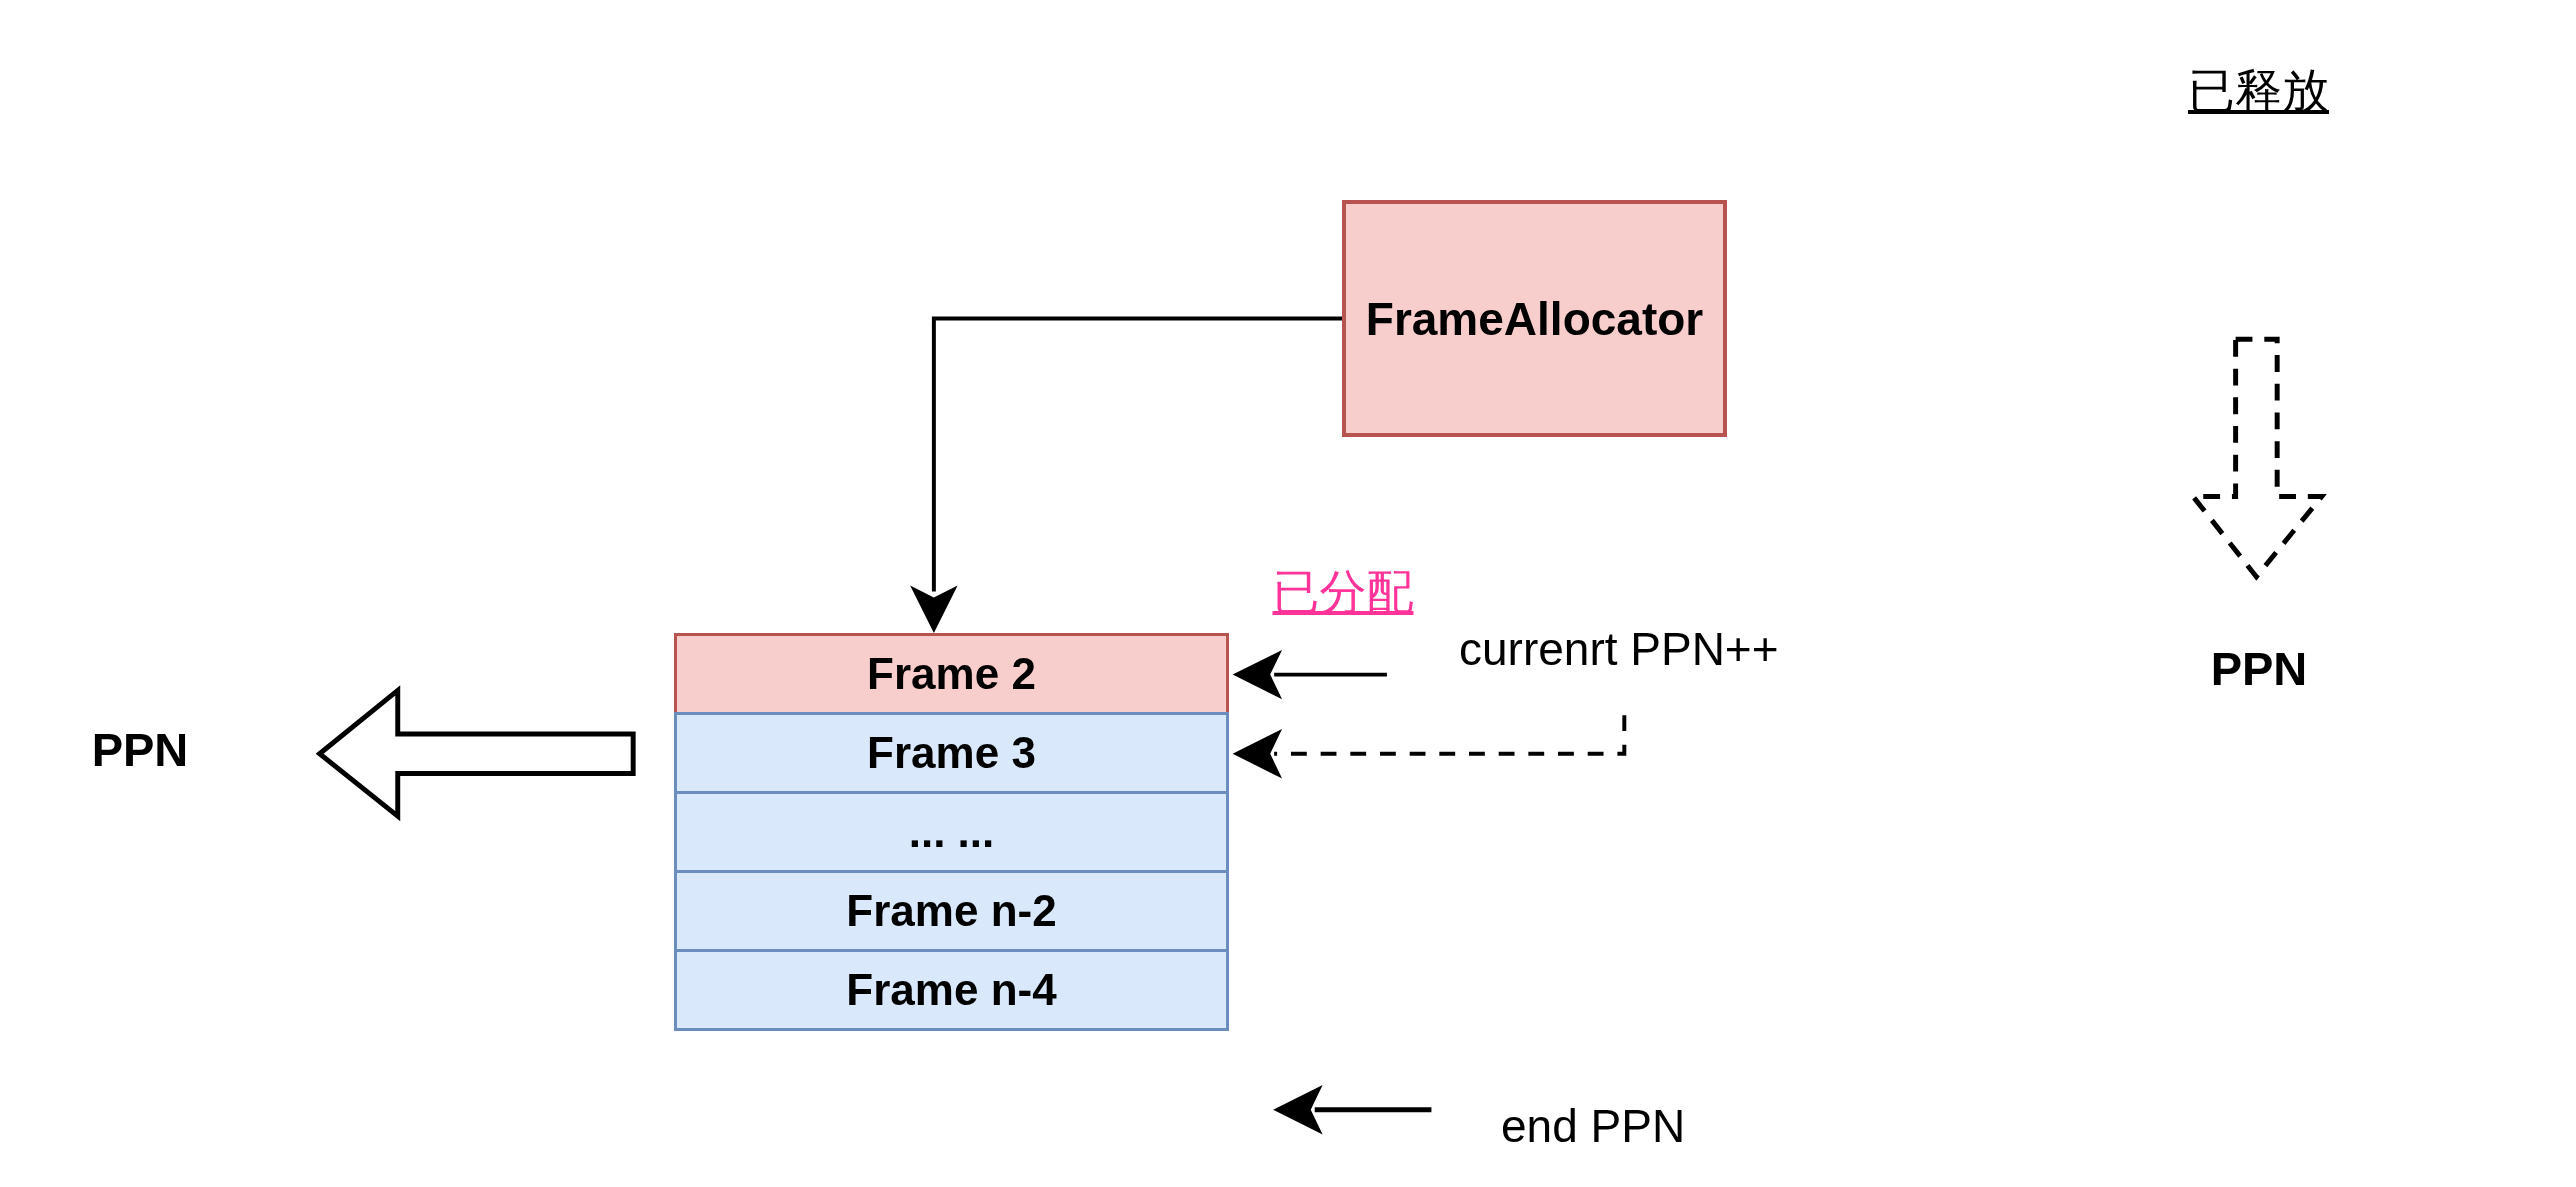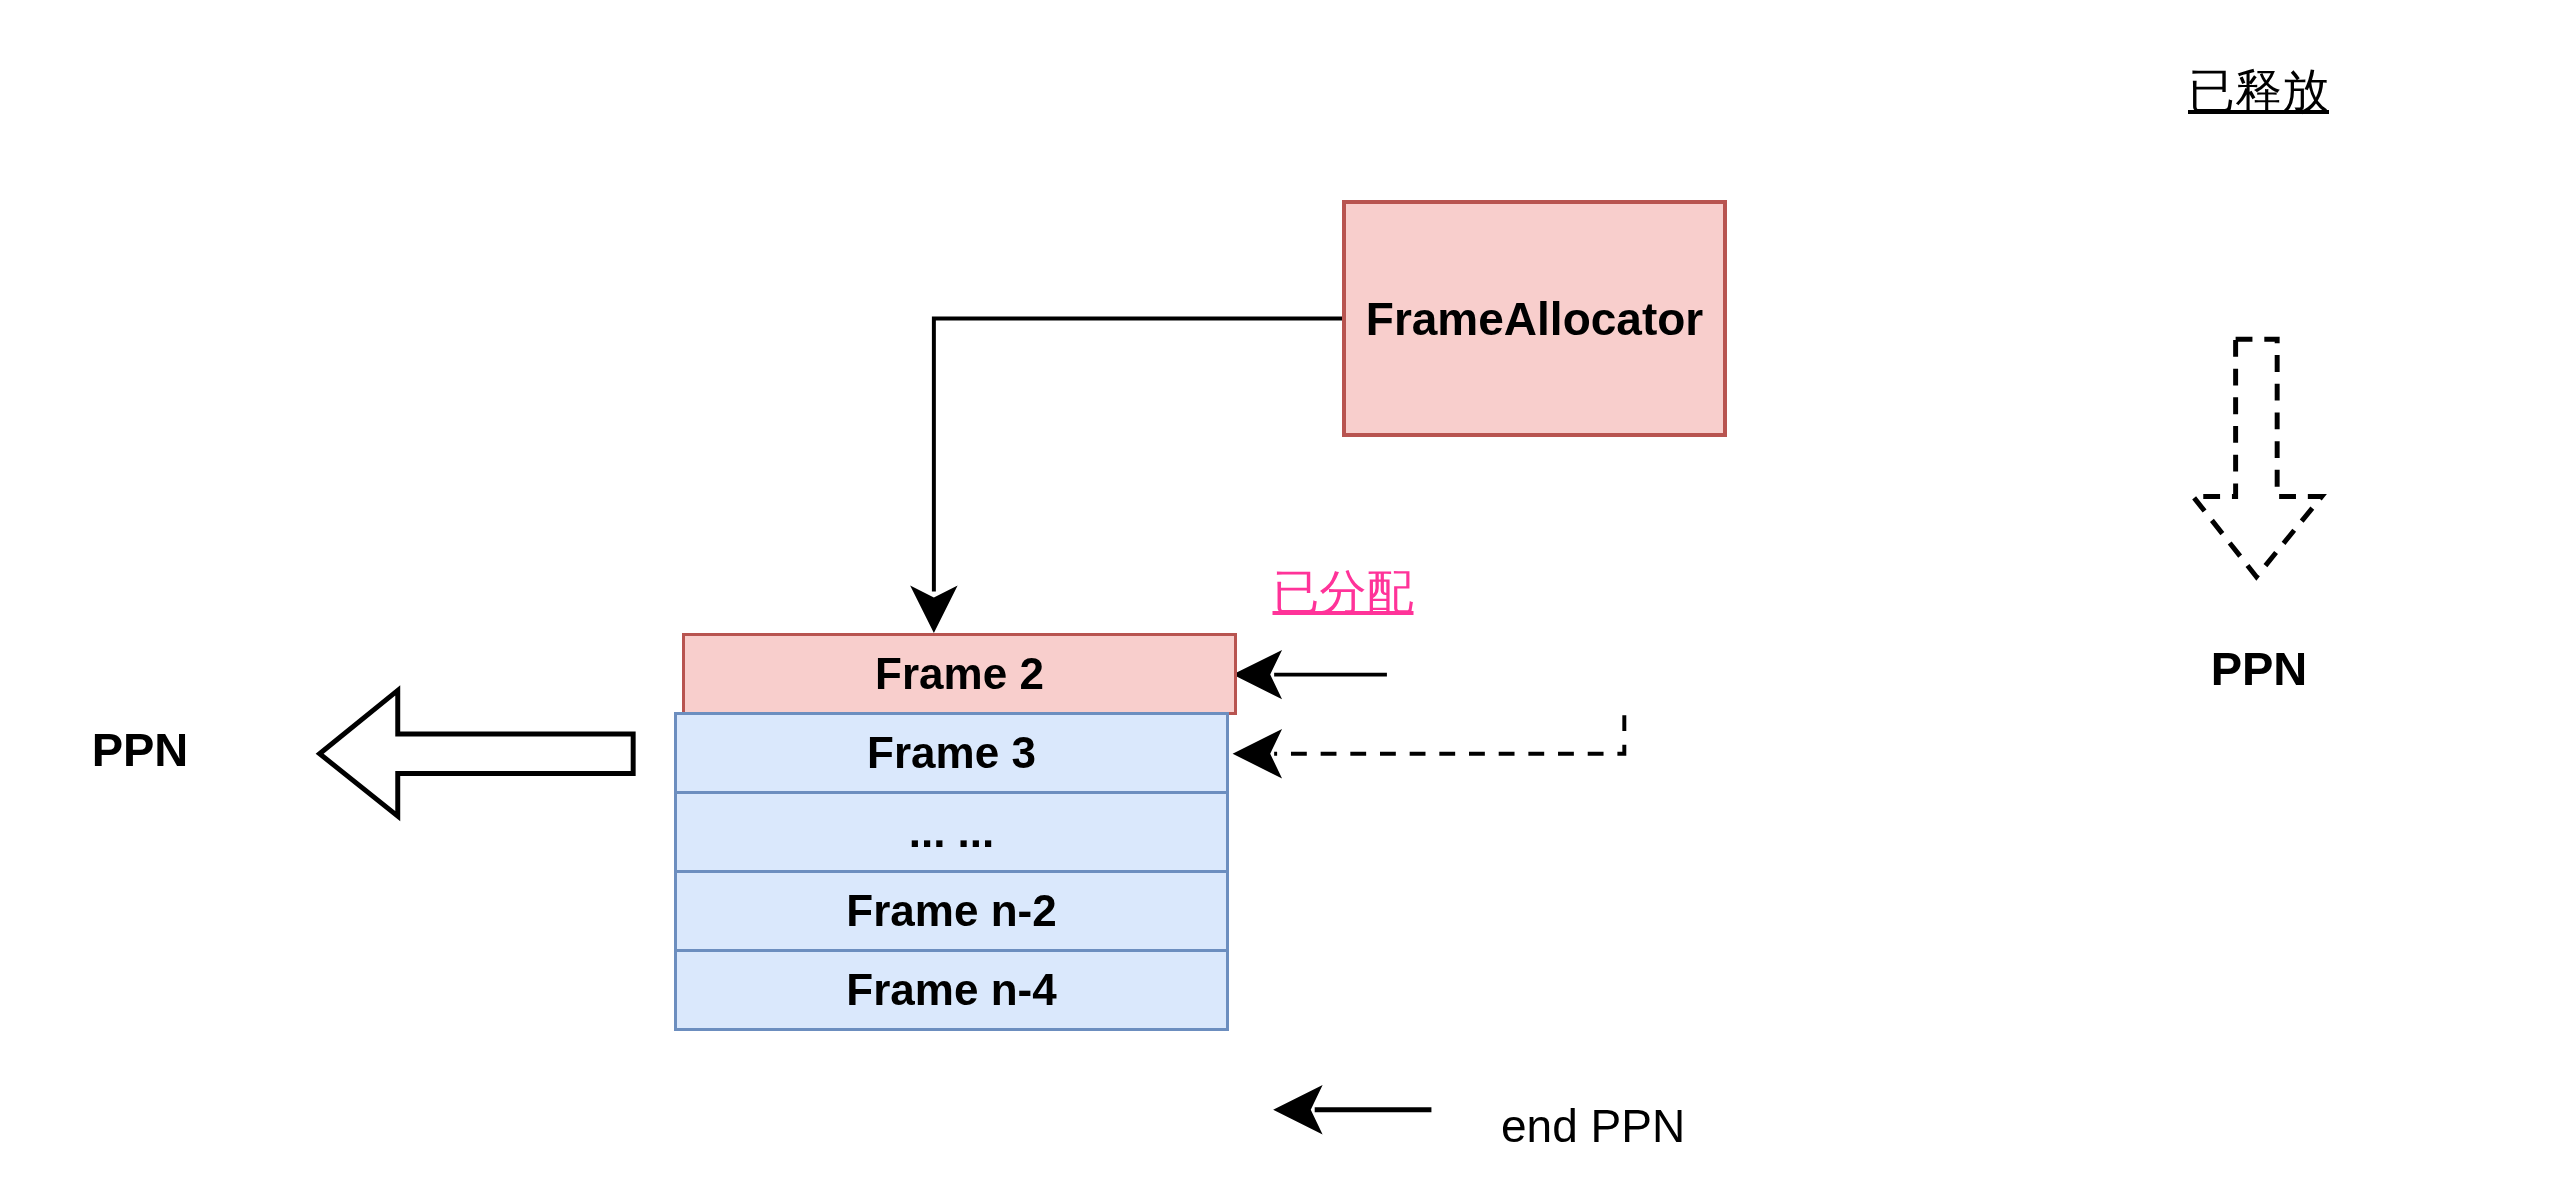--- a/index.html
+++ b/index.html
@@ -36,21 +36,21 @@
 
   
   .stack{position:absolute;left:674px;top:633px;width:555px;}
   .row{
     box-sizing:border-box;width:100%;height:82px;
     background:var(--free-fill);border:3px solid var(--free-stroke);
     display:flex;align-items:center;justify-content:center;
     font-weight:bold;font-size:44px;
   }
   .row + .row{margin-top:-3px;}
-  .row.allocated{background:var(--allocated-fill);border-color:var(--allocated-stroke);margin-left:8px;}
+  .row.allocated{background:var(--allocated-fill);border-color:var(--allocated-stroke);}
 
   
   .caption{position:absolute;font-size:47px;line-height:51px;text-decoration:underline;}
   .caption.released{left:2110px;top:65px;width:297px;text-align:center;}
   .caption.allocated{left:1244px;top:566px;width:198px;text-align:center;color:var(--allocated-caption);}
   .ann{position:absolute;font-size:46px;line-height:49px;white-space:nowrap;}
   .ann.current{left:1459px;top:625px;}
   .ann.end{left:1501px;top:1058px;margin-top:44px;}
   .ppn{position:absolute;font-weight:bold;font-size:47px;line-height:51px;text-align:center;}
   .ppn.left{left:41px;top:724px;width:198px;}
@@ -108,17 +108,18 @@
   <div class="caption allocated">已分配</div>
 
   <div class="stack">
     <div class="row allocated">Frame 2</div>
     <div class="row">Frame 3</div>
     <div class="row">... ...</div>
     <div class="row">Frame n-2</div>
     <div class="row">Frame n-4</div>
   </div>
 
+  <div class="ann current">currenrt PPN++</div>
   <div class="ann end">end PPN</div>
   <div class="ppn left">PPN</div>
 
 </div>
 
 
 </body></html>

